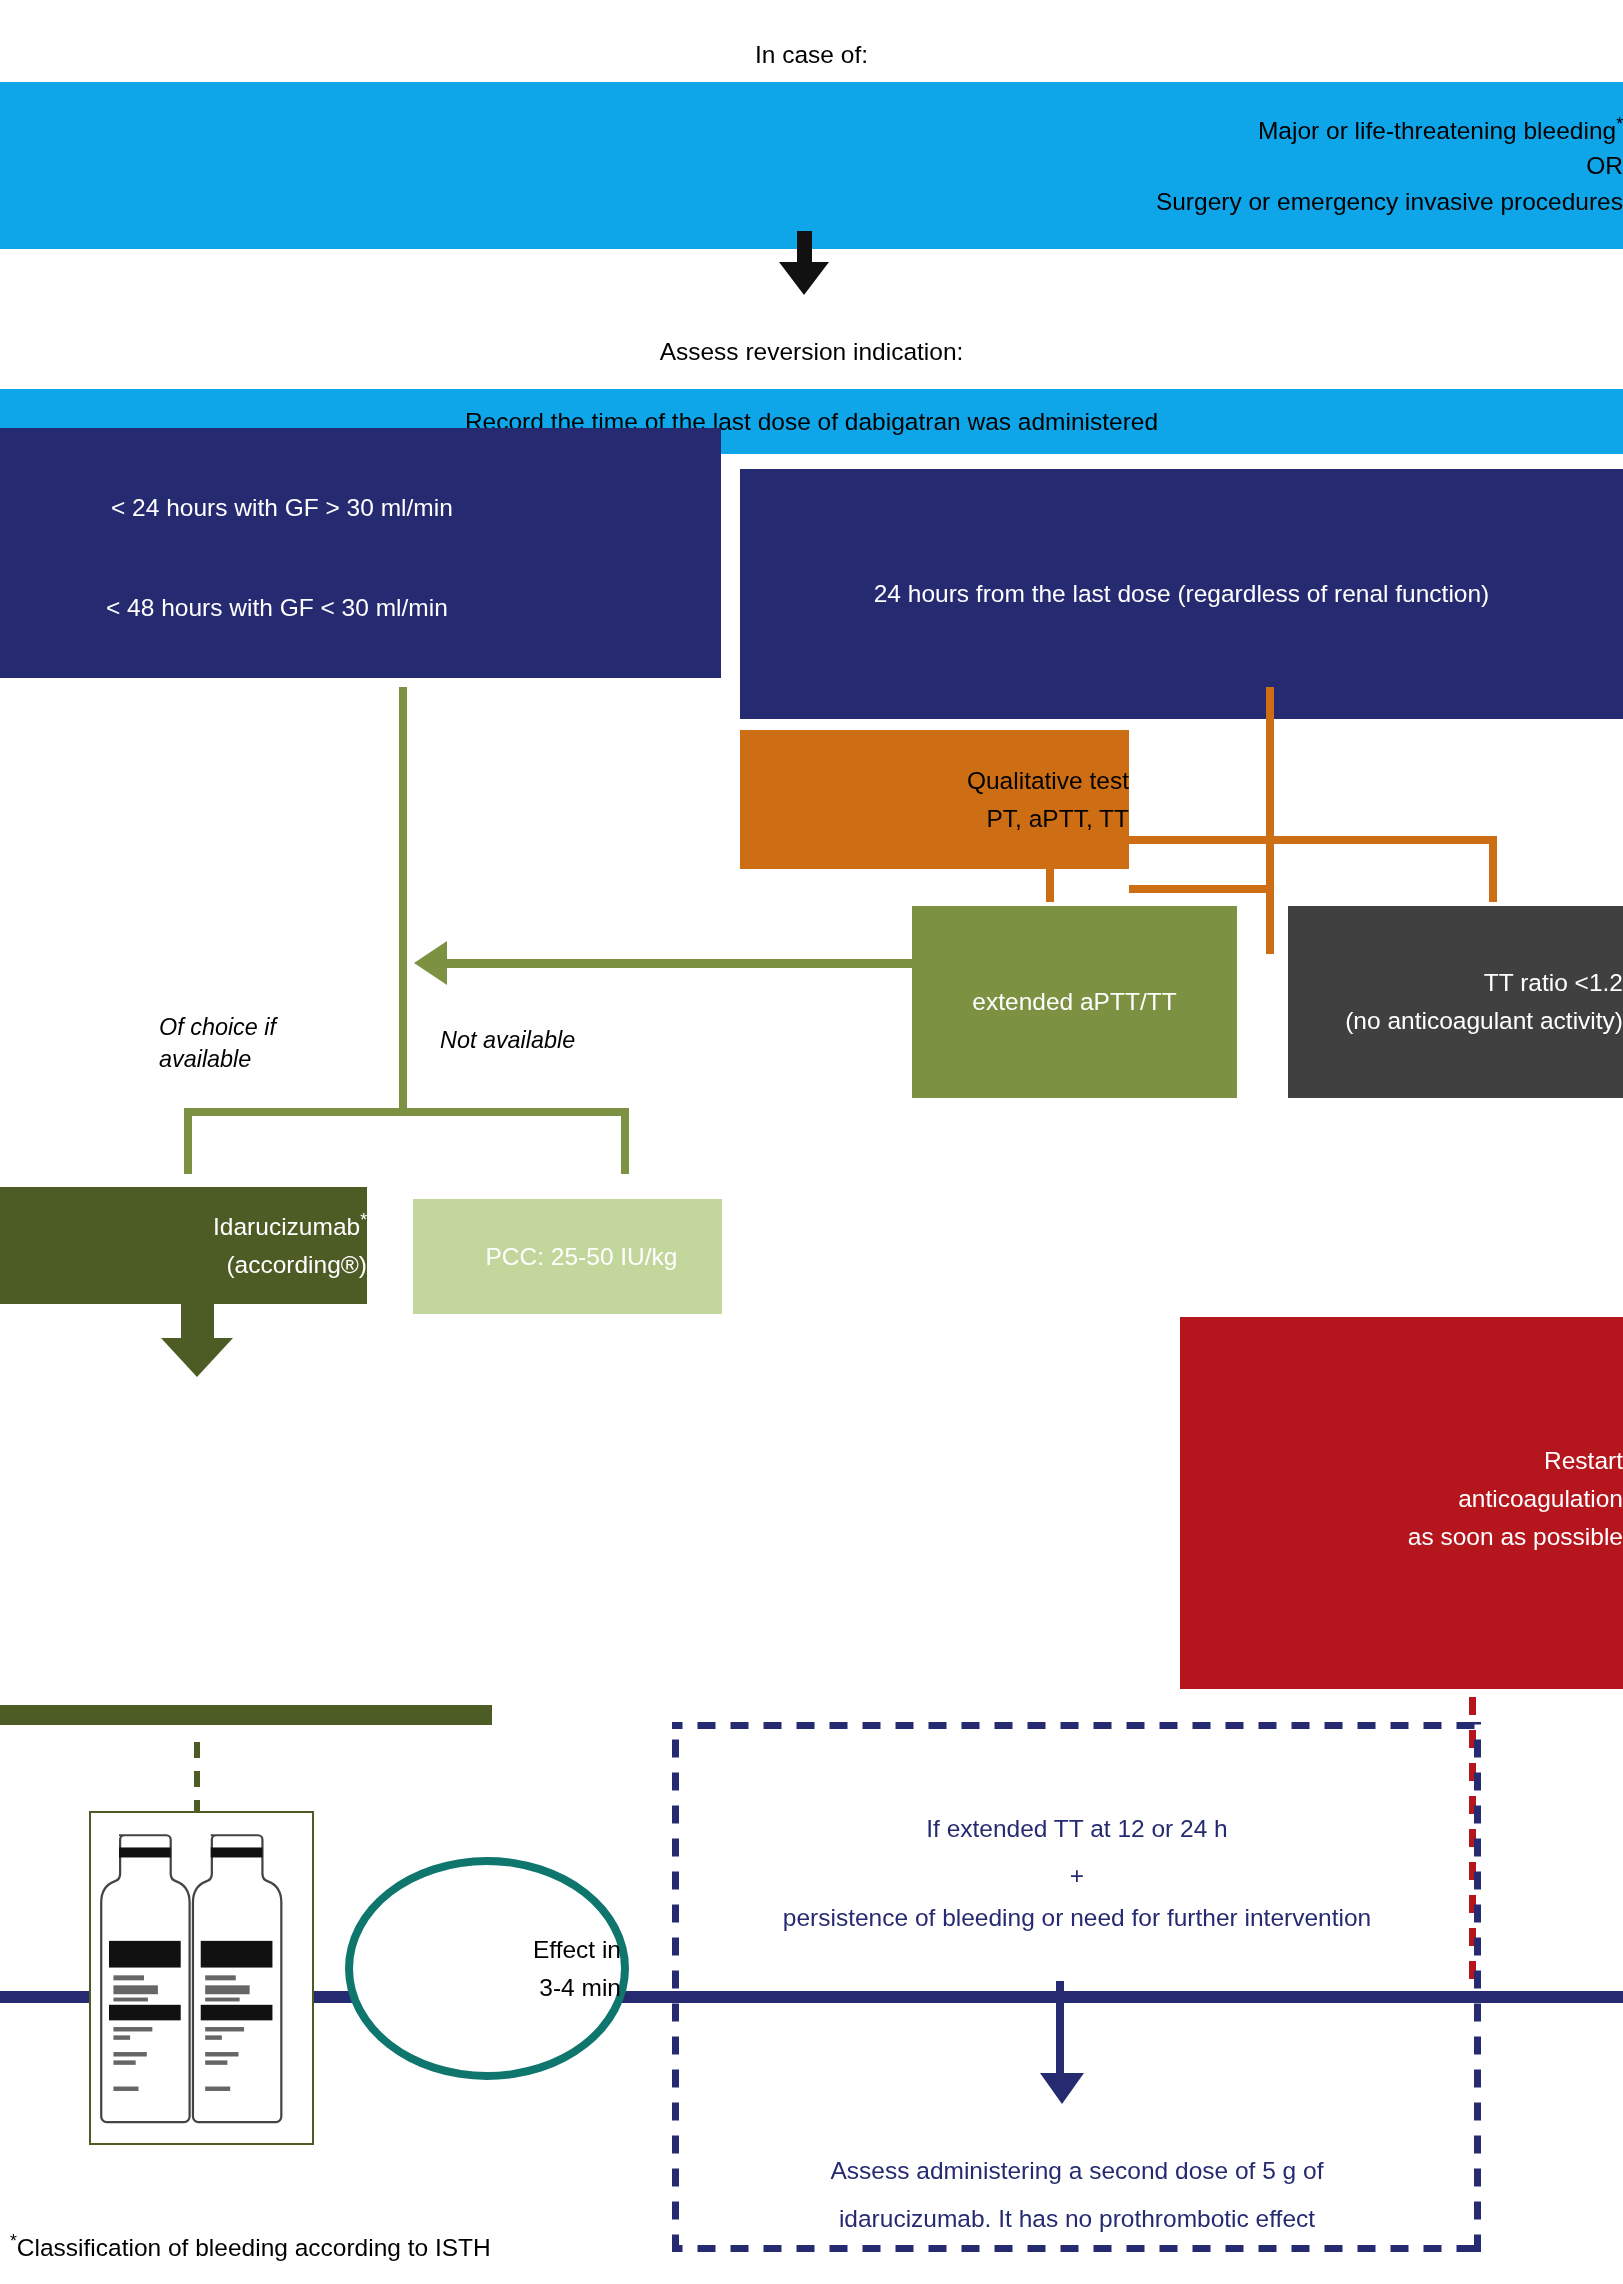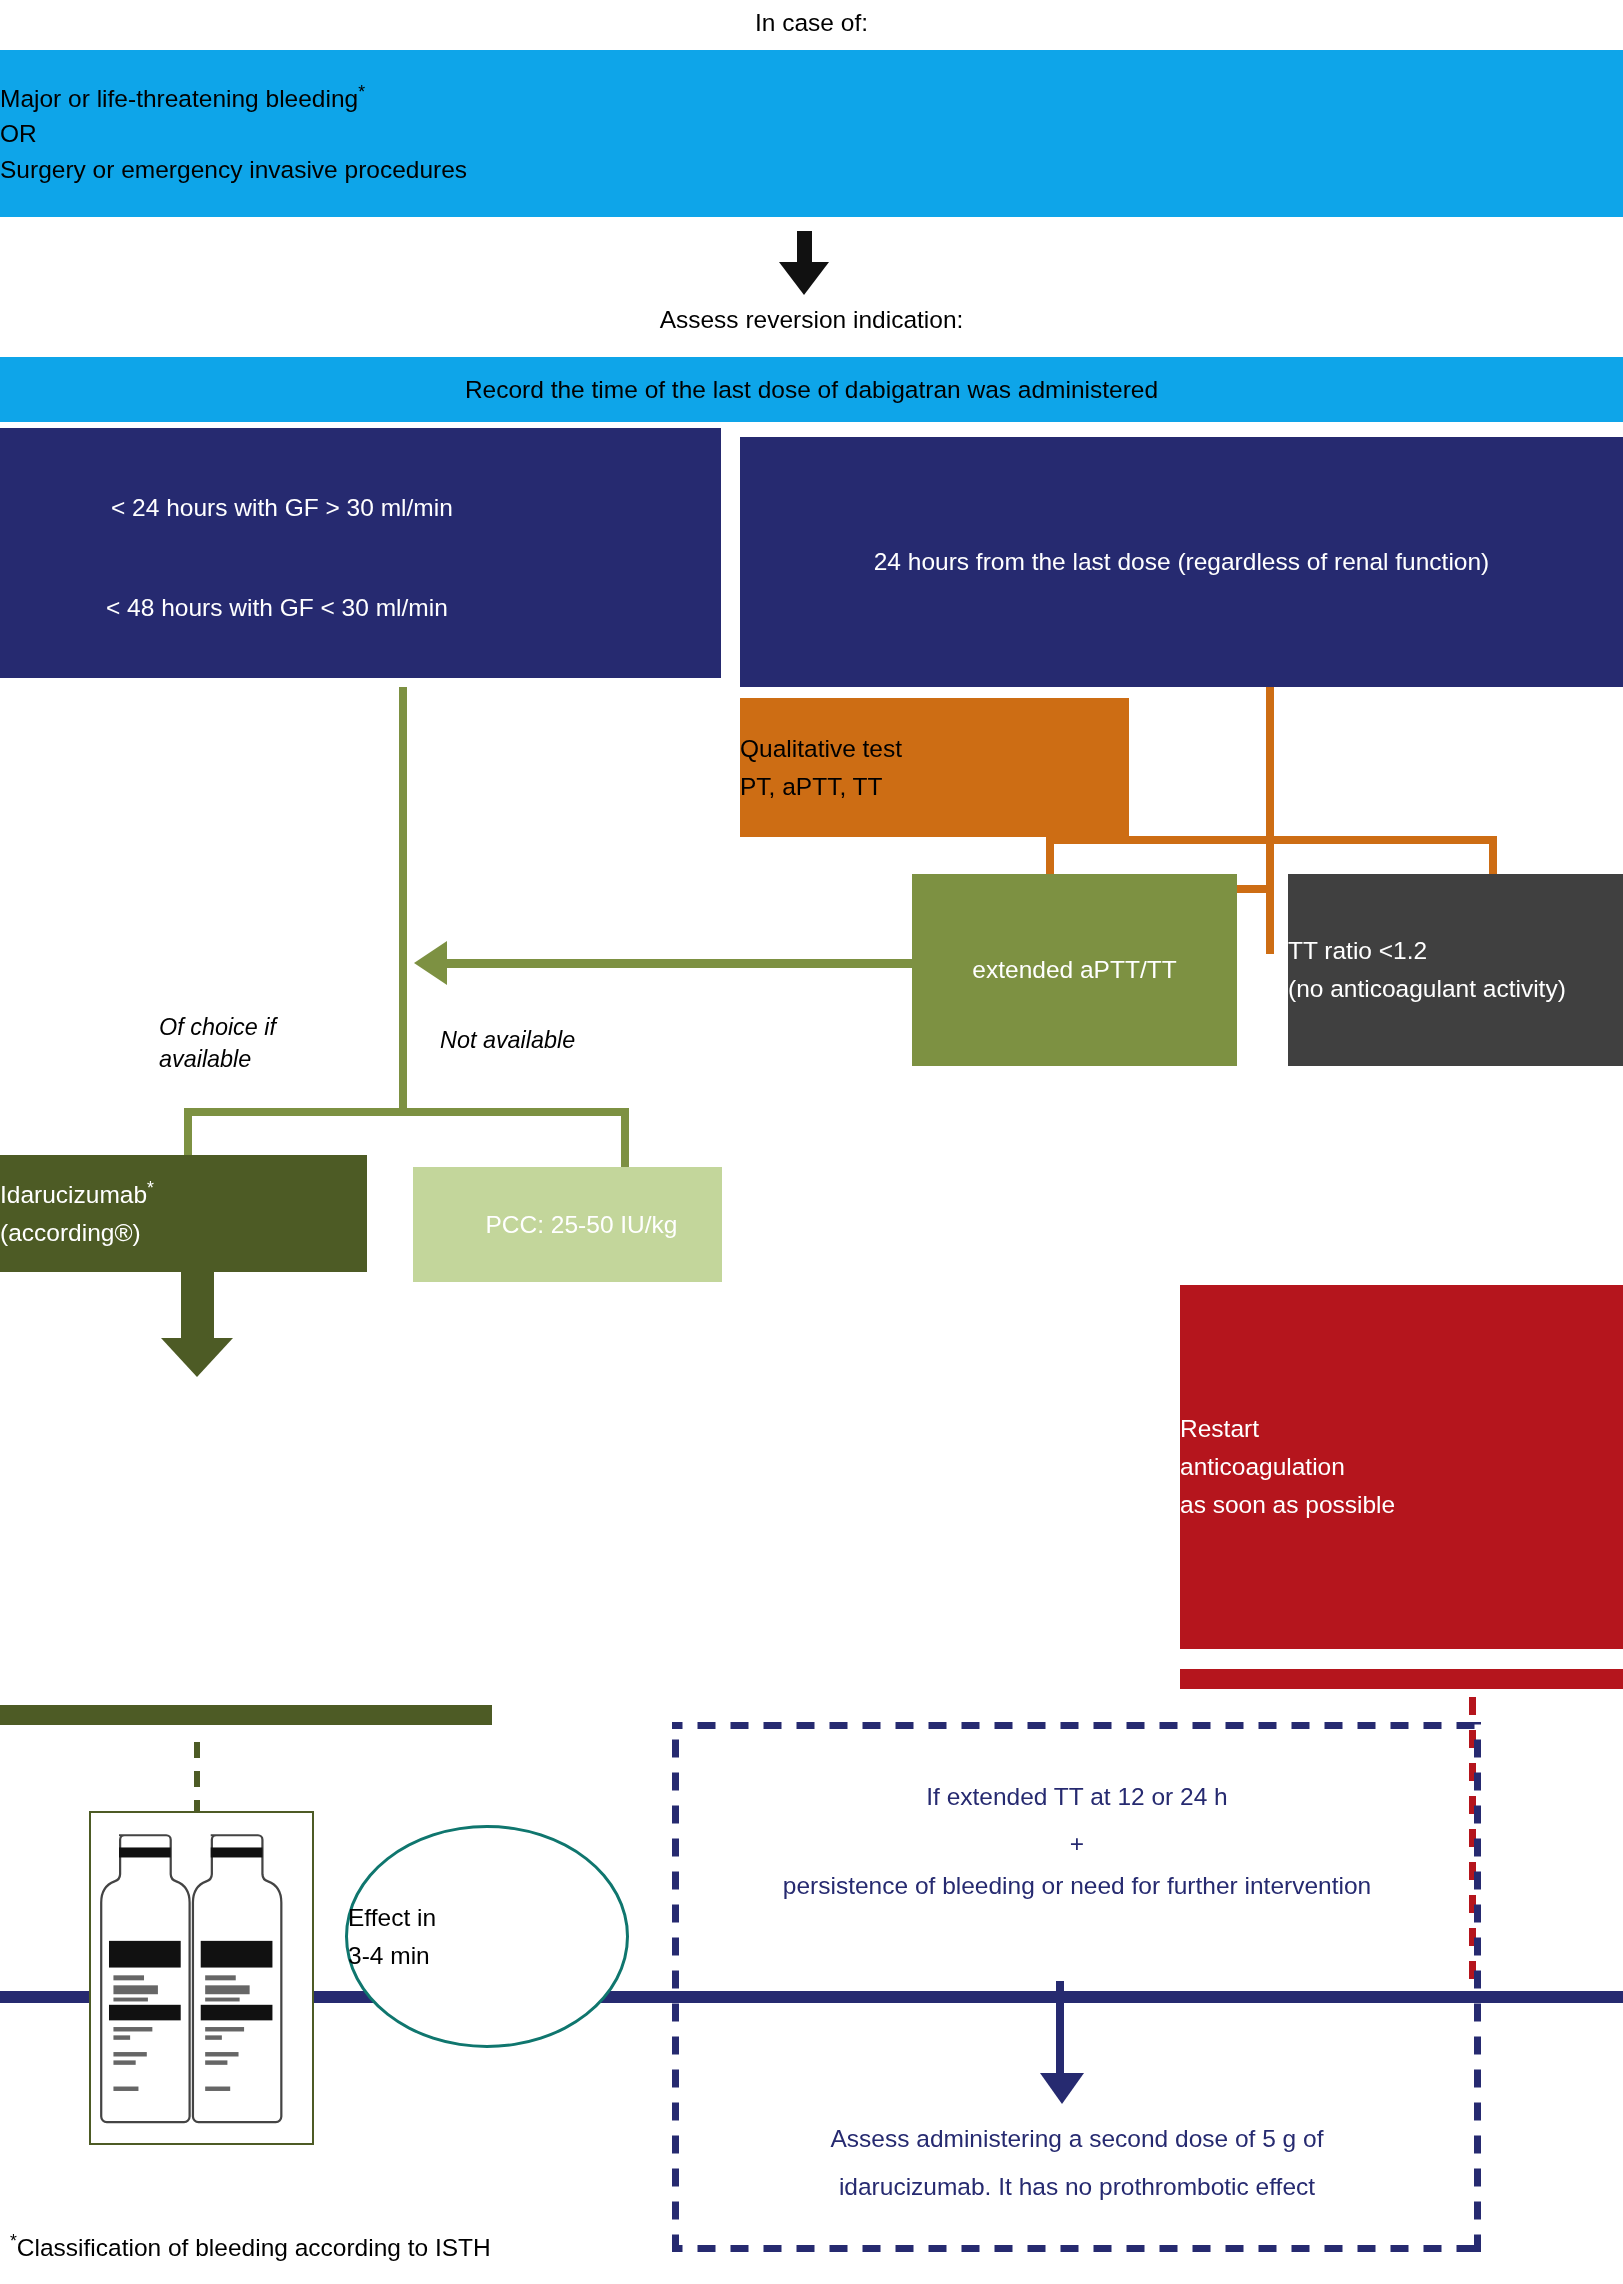--- a/index.html
+++ b/index.html
@@ -1,19 +1,19 @@
 <!DOCTYPE html>
 <html style="font-size:9px"><head>
 <meta charset="utf-8">
 <style>
   html,body{margin:0;padding:0;background:#fff;}
   body{font-family:"Liberation Sans", sans-serif;}
   #stage{position:relative;width:1623px;height:2284px;background:#fff;overflow:hidden;}
   .abs{position:absolute;box-sizing:border-box;}
-  .ctr{display:flex;align-items:center;justify-content:center;text-align:left;}
+  .ctr{display:flex;align-items:center;justify-content:center;text-align:right;margin-top:32px;}
 
   
   .box-lightblue{background:#0ea5e9;color:#000;}
   .box-navy{background:#262a70;color:#fff;}
   .box-orange{background:#cd6d14;color:#000;}
   .box-olive{background:#7d9142;color:#fff;}
   .box-purple{background:#404040;color:#fff;}
   .box-darkgreen{background:#4d5b25;color:#fff;}
   .box-lightgreen{background:#c3d69b;color:#fff;}
   .box-red{background:#b5151d;color:#fff;}
@@ -45,21 +45,21 @@
   .dashH-navy{
     background-image:linear-gradient(90deg,#262a70 55%, rgba(255,255,255,0) 0%);
     background-position:top;background-size:33px 6.7px;background-repeat:repeat-x;
   }
   .dashV-red{
     background-image:linear-gradient(#b5151d 55%, rgba(255,255,255,0) 0%);
     background-position:left;background-size:6.7px 33px;background-repeat:repeat-y;
   }
 
   .vialbox{border:2.8px solid #4d5b25;background:#fff;}
-  .ellipse{border:3px solid #0f766e;border-radius:50%;background:#fff;}
+  .ellipse{border:8px solid #0f766e;border-radius:50%;background:#fff;}
 </style>
 </head>
 <body>
 
 <div id="stage">
 
   <div class="abs ctr t-head" style="left:0;top:2.8px;width:1623px;height:39px;">In case of:</div>
 
   <div class="abs box-lightblue ctr" style="left:0;top:50px;width:1623px;height:167px;">
     <div style="width:100%;">

